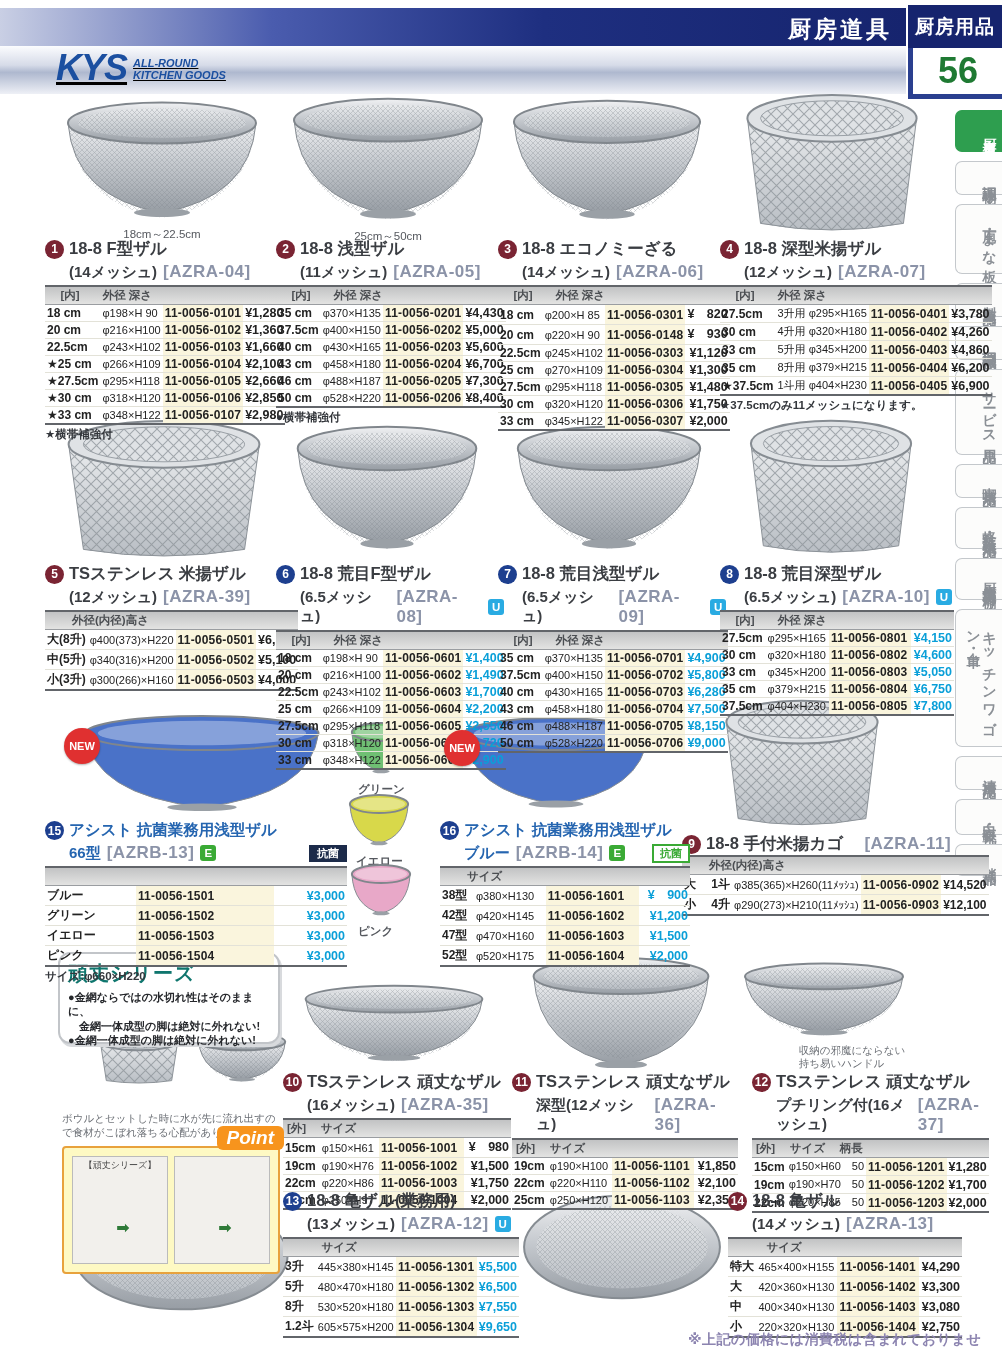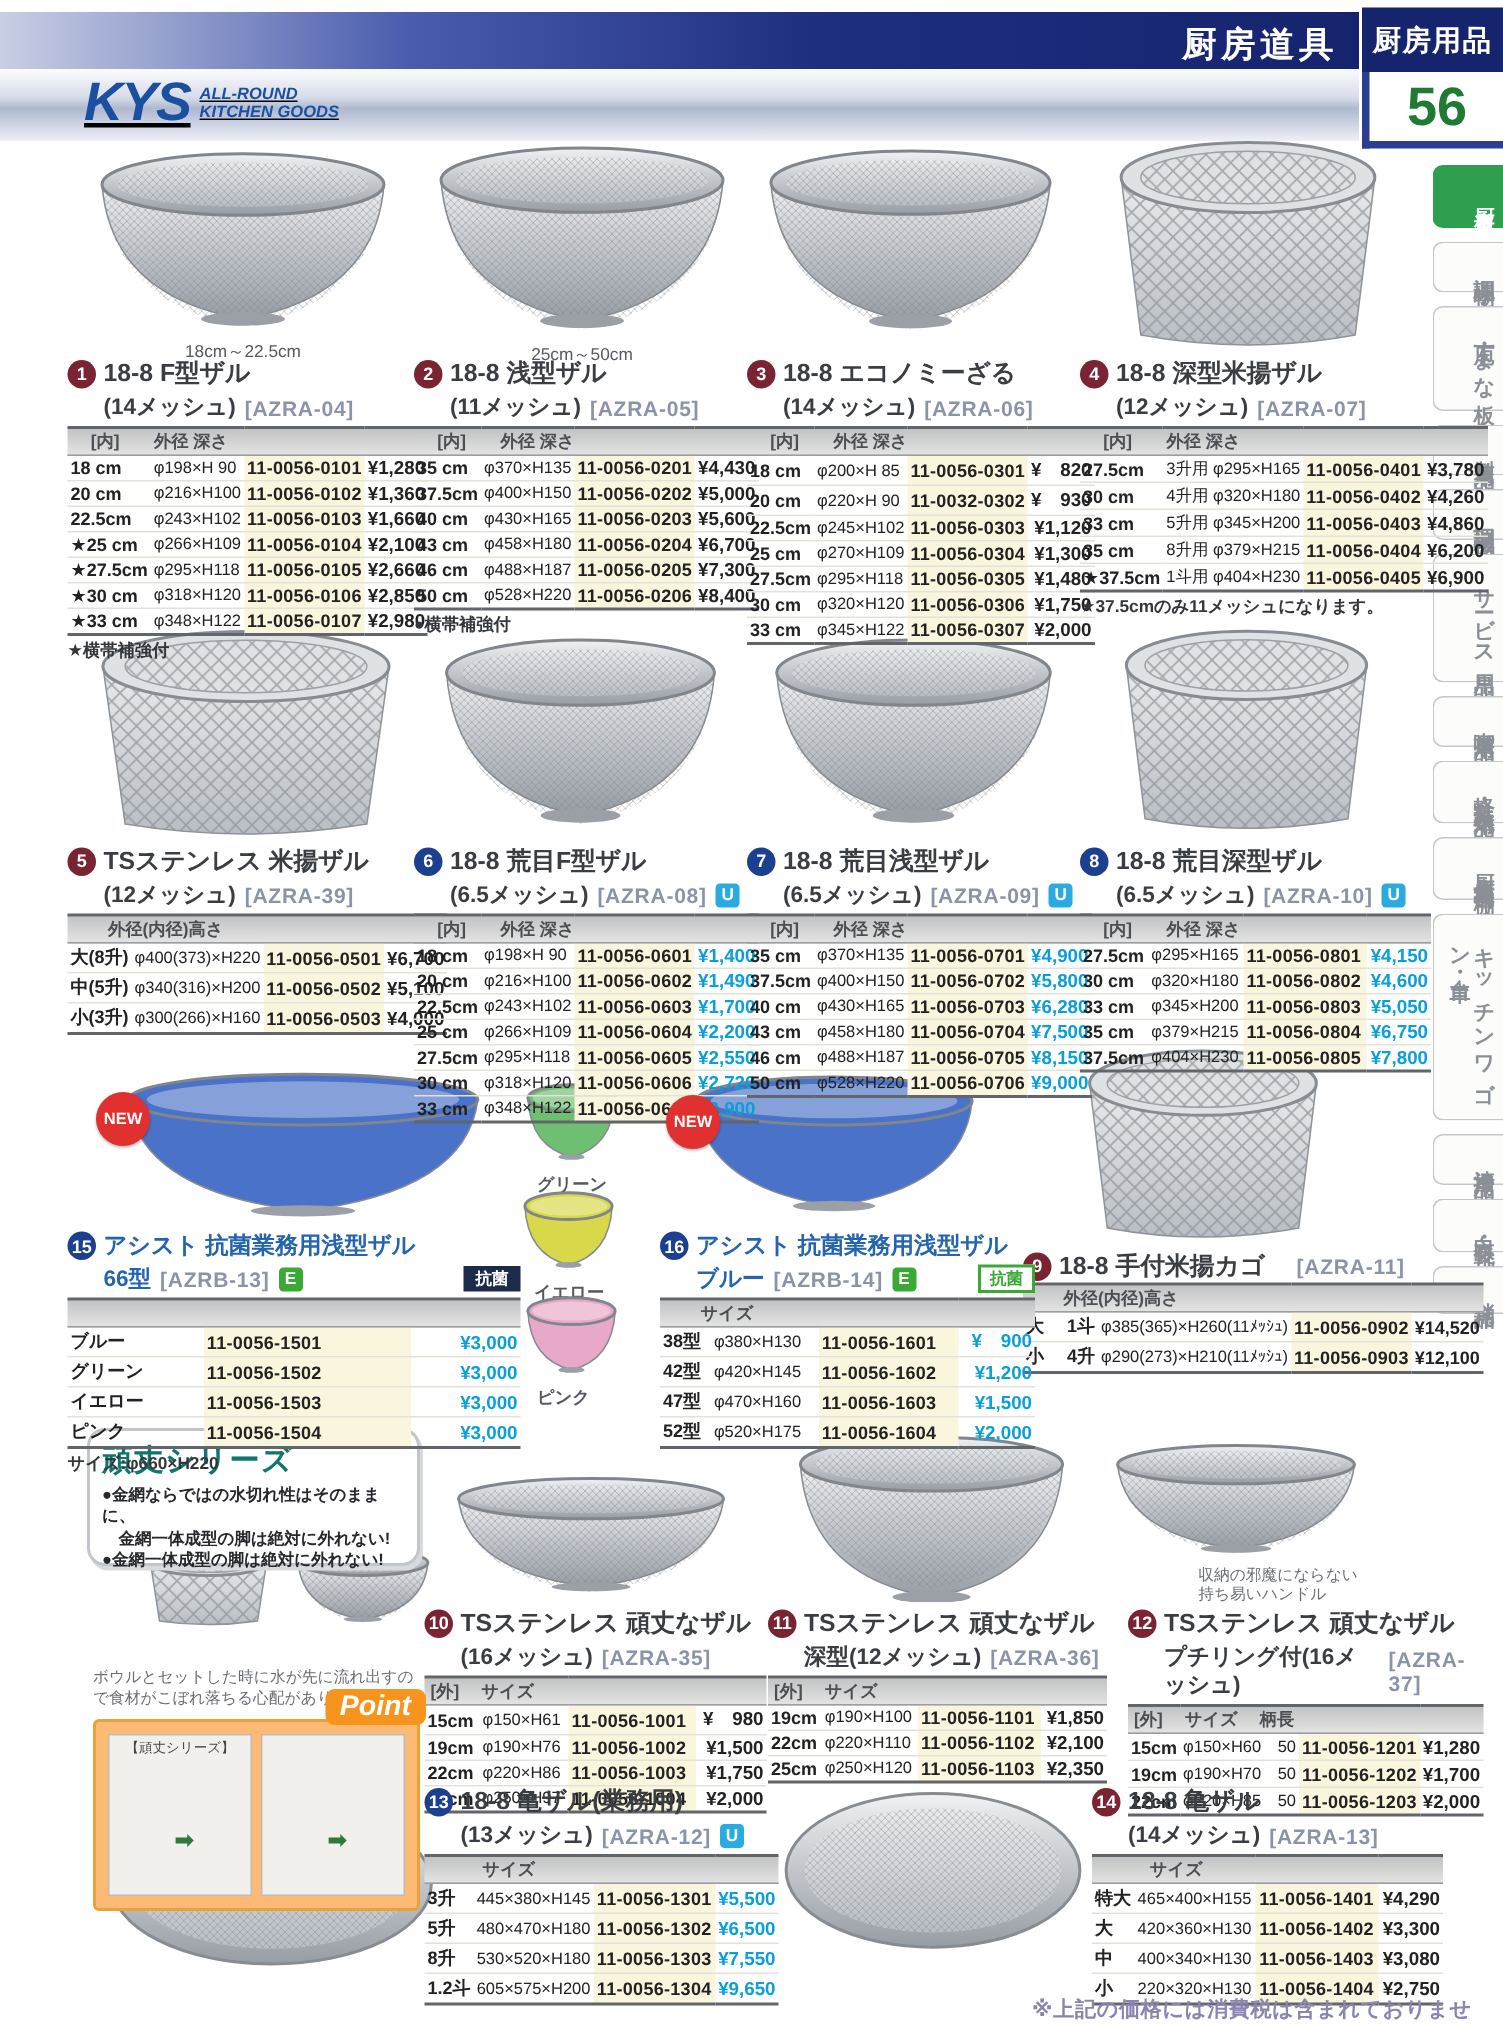--- a/index.html
+++ b/index.html
@@ -22,21 +22,21 @@
   
   .product{position:absolute;width:228px;}
   .tline{display:flex;align-items:center;gap:5px;}
   .num{flex:0 0 auto;width:19px;height:19px;border-radius:50%;color:#fff;font-size:12px;font-weight:bold;display:inline-flex;align-items:center;justify-content:center;}
   .num.mar{background:#7a2433;} .num.blu{background:#1d3f8f;}
   .ptitle{font-size:16.5px;font-weight:bold;color:#3a3d42;white-space:nowrap;}
   .p15 .ptitle,.p16 .ptitle{color:#2565b0;font-size:15.5px;}
   .sline{display:flex;align-items:center;gap:6px;margin:2px 0 3px 24px;}
   .psub{font-size:15px;font-weight:bold;color:#3a3d42;}
   .p15 .psub,.p16 .psub{color:#2565b0;}
-  .pcode{font-size:14px;font-weight:bold;color:#8b93a8;letter-spacing:.5px;}
+  .pcode{font-size:17px;font-weight:bold;color:#8b93a8;letter-spacing:.5px;}
   .sq{width:16px;height:16px;border-radius:3px;color:#fff;font-size:11.5px;font-weight:bold;display:inline-flex;align-items:center;justify-content:center;}
   .sq.u{background:#29abe2;} .sq.e{background:#3aaa35;}
   .kin-dark{background:#1c2b4a;color:#fff;font-size:11px;font-weight:bold;padding:1px 8px;margin-left:auto;}
   .kin-green{background:#fff;color:#3aaa35;border:2px solid #3aaa35;font-size:11px;font-weight:bold;padding:0 6px;margin-left:auto;}
   table.pt{width:100%;border-collapse:collapse;font-size:12px;white-space:nowrap;}
   table.pt th{background:linear-gradient(180deg,#c2c3c4,#e3e3e2);border-top:2px solid #62656a;border-bottom:1px solid #9a9da1;font-size:11.5px;font-weight:bold;color:#4b4e52;text-align:left;padding:1px 4px;height:15px;}
   table.pt td{padding:1px 2px;border-bottom:1px solid #e3e2d8;color:#222;}
   table.pt tr:last-child td{border-bottom:2px solid #62656a;}
   td.c-size{font-weight:bold;font-size:12px;}
   td.c-spec{color:#53565c;font-size:11px;}
@@ -48,21 +48,21 @@
   figure{margin:0;position:absolute;}
   .fig-cap{position:absolute;width:100%;text-align:center;font-size:11.5px;color:#55585e;bottom:-14px;}
   .newb{position:absolute;width:36px;height:36px;border-radius:50%;background:#e03030;color:#fff;font-size:11px;font-weight:bold;display:flex;align-items:center;justify-content:center;box-shadow:0 1px 2px rgba(0,0,0,.3);z-index:3;}
   .swlabel{position:absolute;font-size:11.5px;color:#55585e;font-weight:bold;}
   .handle-cap{position:absolute;font-size:10.5px;color:#6a6e74;line-height:1.25;}
   
   .tough-box{position:absolute;left:58px;top:952px;width:222px;height:92px;background:#fff;border:2px solid #c2c5c9;border-radius:12px;box-shadow:2px 3px 0 #d8dadd;padding:6px 8px;box-sizing:border-box;}
   .tough-title{color:#0f766e;font-size:20px;font-weight:bold;letter-spacing:1px;margin-bottom:3px;}
   .tough-bullets{font-size:11px;font-weight:bold;color:#26282c;line-height:1.3;}
   .tough-cap{position:absolute;left:62px;top:1112px;width:220px;font-size:10.5px;color:#6a6e74;line-height:1.3;}
-  .point-box{position:absolute;left:62px;top:1146px;width:218px;height:128px;border:2px solid #e8a23c;border-radius:4px;background:#fdba74;display:flex;gap:6px;padding:8px;box-sizing:border-box;}
+  .point-box{position:absolute;left:62px;top:1146px;width:218px;height:128px;border:2px solid #e8a23c;border-radius:4px;background:#fef9c3;display:flex;gap:6px;padding:8px;box-sizing:border-box;}
   .point-photo{flex:1;background:#f2f0ec;border:1px solid #bbb;position:relative;overflow:hidden;}
   .point-badge{position:absolute;right:-6px;top:-22px;background:#f7941d;color:#fff;font-size:19px;font-weight:bold;font-style:italic;padding:1px 10px;border-radius:6px;z-index:4;}
   .ganjo-label{position:absolute;top:2px;left:0;right:0;text-align:center;font-size:9px;color:#444;}
   .arrow{position:absolute;bottom:26px;left:46%;color:#2f7a38;font-size:16px;font-weight:bold;}
   
   .taxnote{position:absolute;left:688px;top:1331px;font-size:14px;font-weight:bold;color:#8c84b0;letter-spacing:.5px;}
   
   .p1{left:45px;top:238px;} .p2{left:276px;top:238px;} .p3{left:498px;top:238px;} .p4{left:720px;top:238px;width:234px;}
   .p5{left:45px;top:563px;} .p6{left:276px;top:563px;} .p7{left:498px;top:563px;} .p8{left:720px;top:563px;width:234px;}
   .p15{left:45px;top:820px;width:302px;} .p16{left:440px;top:820px;width:250px;}
@@ -449,21 +449,21 @@
           <tbody>
             <tr>
               <td class="c-size">18 cm</td>
               <td class="c-spec">φ200×H 85</td>
               <td class="c-code">11-0056-0301</td>
               <td class="c-price">¥　820</td>
             </tr>
             <tr>
               <td class="c-size">20 cm</td>
               <td class="c-spec">φ220×H 90</td>
-              <td class="c-code">11-0032-0302</td>
+              <td class="c-code">11-0056-0148</td>
               <td class="c-price">¥　930</td>
             </tr>
             <tr>
               <td class="c-size">22.5cm</td>
               <td class="c-spec">φ245×H102</td>
               <td class="c-code">11-0056-0303</td>
               <td class="c-price">¥1,120</td>
             </tr>
             <tr>
               <td class="c-size">25 cm</td>

